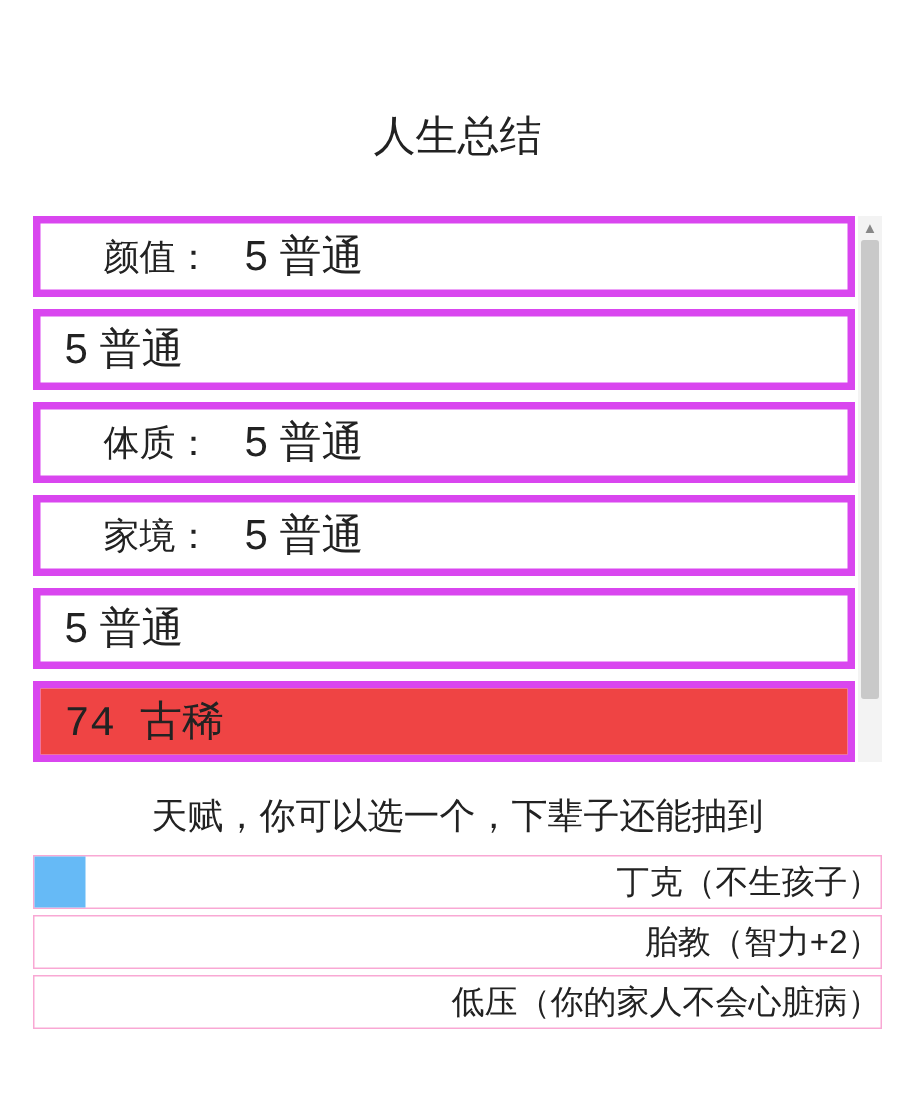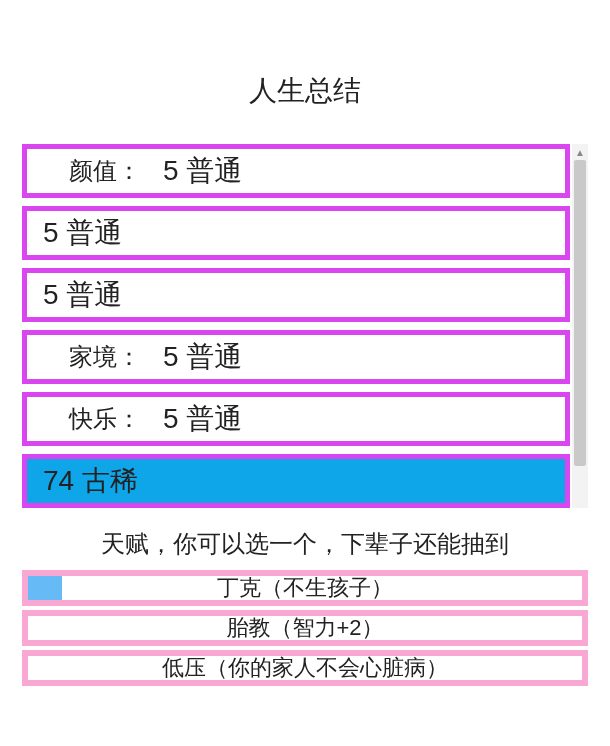--- a/index.html
+++ b/index.html
@@ -45,21 +45,22 @@
     font-size: 24px;
   }
   .stat-value {
     flex: 1;
     display: flex;
     align-items: center;
     padding-left: 16px;
     font-size: 28px;
   }
   .stat-value.highlight {
-    background: #0ea5e9;
+    background: #ef4444;
+    font-family: Liberation Mono, monospace;
   }
   .scrollbar {
     position: absolute;
     right: 0;
     top: 0;
     bottom: 0;
     width: 16px;
     background: #f3f3f3;
     display: flex;
     flex-direction: column;
@@ -98,25 +99,25 @@
     padding: 0 20px;
   }
   .talent-list {
     display: flex;
     flex-direction: column;
     gap: 4px;
     margin: 0 22px;
   }
   .talent-item {
     position: relative;
-    border: 6px solid #f9a8d4;
+    border: 1px solid #f9a8d4;
     height: 36px;
     display: flex;
     align-items: center;
-    justify-content: center;
+    justify-content: flex-end;
     font-size: 22px;
     background: #fff;
     cursor: pointer;
   }
   .talent-item .select-mark {
     position: absolute;
     left: 0;
     top: 0;
     bottom: 0;
     width: 34px;
@@ -131,28 +132,28 @@
 <div class="stats-area">
   <div class="stats-list" id="stats-list">
       <div class="stat-row">
         <div class="stat-label">颜值：</div>
         <div class="stat-value">5 普通</div>
       </div>
       <div class="stat-row">
         <div class="stat-value">5 普通</div>
       </div>
       <div class="stat-row">
+        <div class="stat-label">体质：</div>
         <div class="stat-value">5 普通</div>
       </div>
       <div class="stat-row">
         <div class="stat-label">家境：</div>
         <div class="stat-value">5 普通</div>
       </div>
       <div class="stat-row">
-        <div class="stat-label">快乐：</div>
         <div class="stat-value">5 普通</div>
       </div>
       <div class="stat-row">
         <div class="stat-value highlight">74 古稀</div>
       </div>
     </div>
   <div class="scrollbar">
     <div class="scroll-arrow">▲</div>
     <div class="scroll-track">
       <div class="scroll-thumb"></div>

